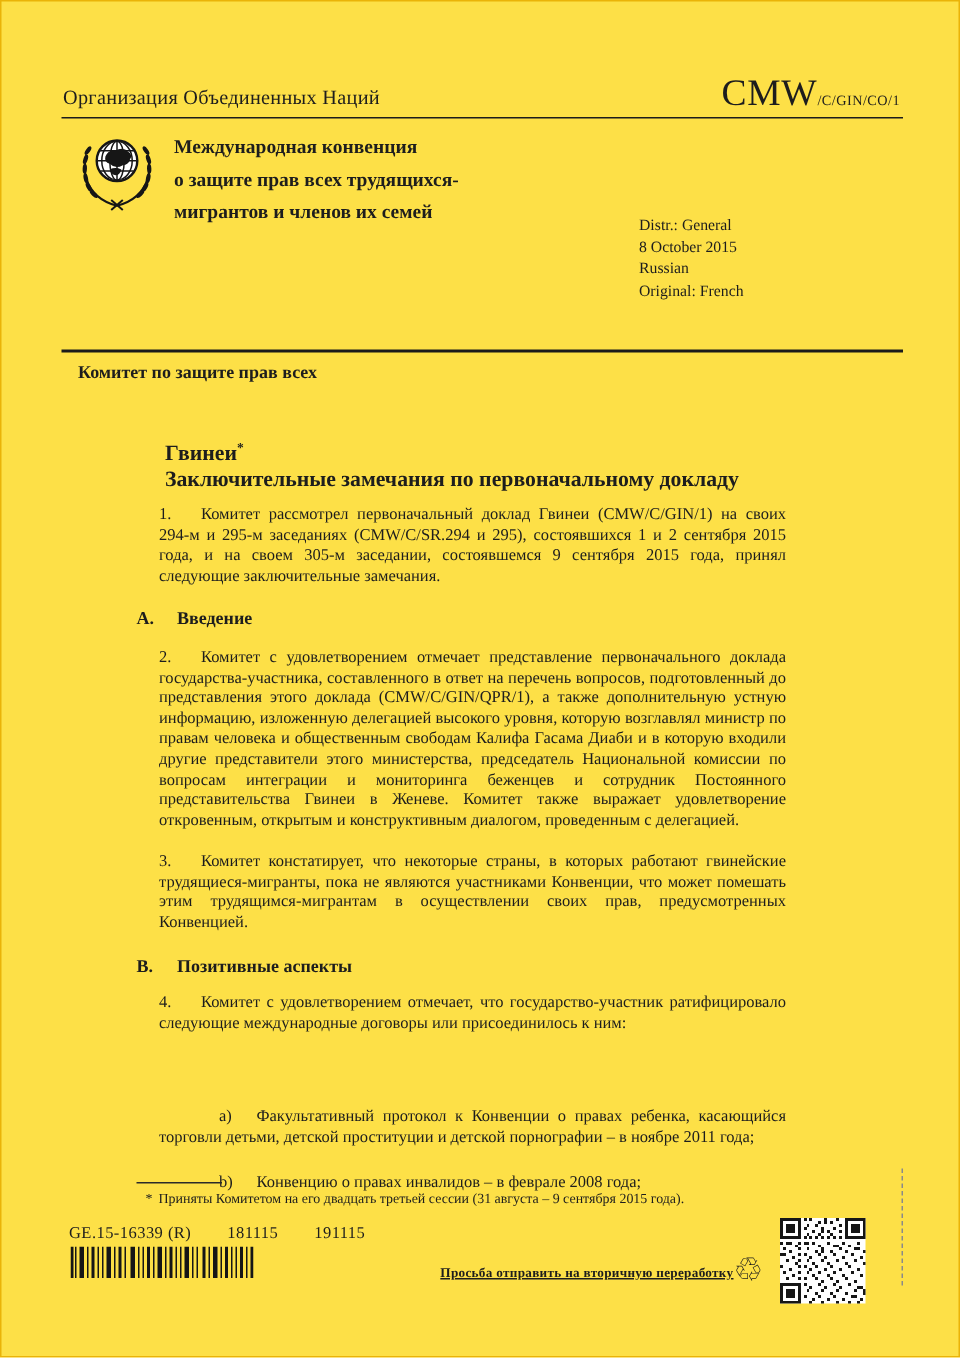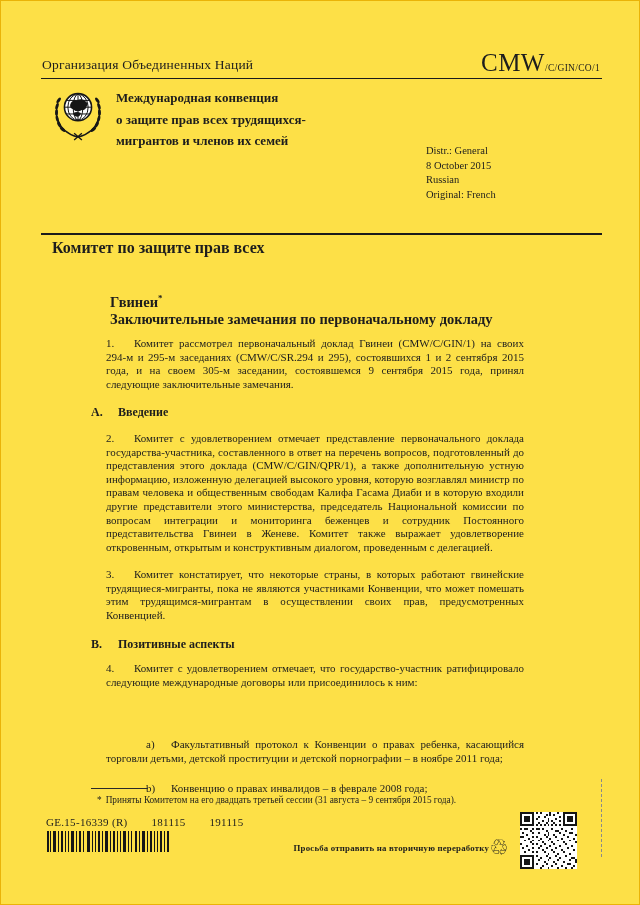--- a/index.html
+++ b/index.html
@@ -13,21 +13,21 @@
   .org-name { position:absolute; top:56px; left:41px; font-size:13.5px; letter-spacing:0.2px; }
   .doc-symbol { position:absolute; top:48px; right:39px; font-size:25px; letter-spacing:0.5px; }
   .doc-symbol .suffix { font-size:9.5px; letter-spacing:0.3px; }
   .header-rule { position:absolute; top:77px; left:40px; width:561px; border-top:1.6px solid #1b1b1b; }
   
   .emblem { position:absolute; top:82px; left:48px; width:58px; height:60px; }
   .conv-title { position:absolute; top:86px; left:115px; width:300px;
     font-size:13px; font-weight:bold; line-height:21.5px; }
   .distr-block { position:absolute; top:95px; left:425px; font-size:10.5px; line-height:14.5px;margin-top:48px; }
   .rule2 { position:absolute; top:232px; left:40px; width:561px; border-top:2px solid #1b1b1b; }
-  .committee { position:absolute; top:240px; left:51px; font-size:16px; font-weight:bold; line-height:14.5px; }
+  .committee { position:absolute; top:240px; left:51px; font-size:12px; font-weight:bold; line-height:14.5px; }
   
   .doc-title { position:absolute; top:289px; left:109px; width:424px;
     font-size:14.5px; font-weight:bold; line-height:17.5px; }
   .doc-title sup { font-size:9px; }
   .bp { position:absolute; left:105px; width:418px; margin:0;
     font-size:11px; line-height:13.6px; text-align:justify; }
   .pnum { display:inline-block; width:28px; }
   .sec { position:absolute; left:90px; margin:0; font-size:12px; font-weight:bold; }
   .sec .slet { display:inline-block; width:27px; }
   .item { text-indent:40px;margin-top:38px; }
@@ -36,21 +36,21 @@
   .fn-rule { position:absolute; top:787px; left:90px; width:57px; border-top:1px solid #2a2a2a; }
   .footnote { position:absolute; top:794px; left:96px; width:430px; margin:0;
     font-size:9.3px; line-height:11.5px; }
   .fn-marker { margin-right:4px; }
   
   .ge-line { position:absolute; top:815px; left:45px; font-size:11px; letter-spacing:0.3px; }
   .ge-code { margin-left:24px; }
   .barcode { position:absolute; top:830px; left:46px; width:122px; height:21px; }
   .barcode rect { fill:#161616; }
   .recycle-line { position:absolute; top:842px; left:240px; width:248px; text-align:right;
-    font-size:8.8px; font-weight:bold; letter-spacing:0.2px; }
+    font-size:8.8px; font-weight:bold; letter-spacing:0.2px;text-decoration:underline; }
   .recycle-glyph { position:absolute; top:834px; left:488px; font-size:22px; line-height:26px;
     font-family:"DejaVu Sans", sans-serif; color:#1d1d1d; }
   .qr { position:absolute; top:811px; left:519px; width:57px; height:57px; }
   .cut-mark { position:absolute; top:778px; right:37px; height:78px; width:0; border-right:1px dashed #8a8a8a; }
   .emblem path, .emblem line, .emblem ellipse, .emblem circle { vector-effect:non-scaling-stroke; }
 </style>
 </head>
 <body>
 
 <div class="page">

